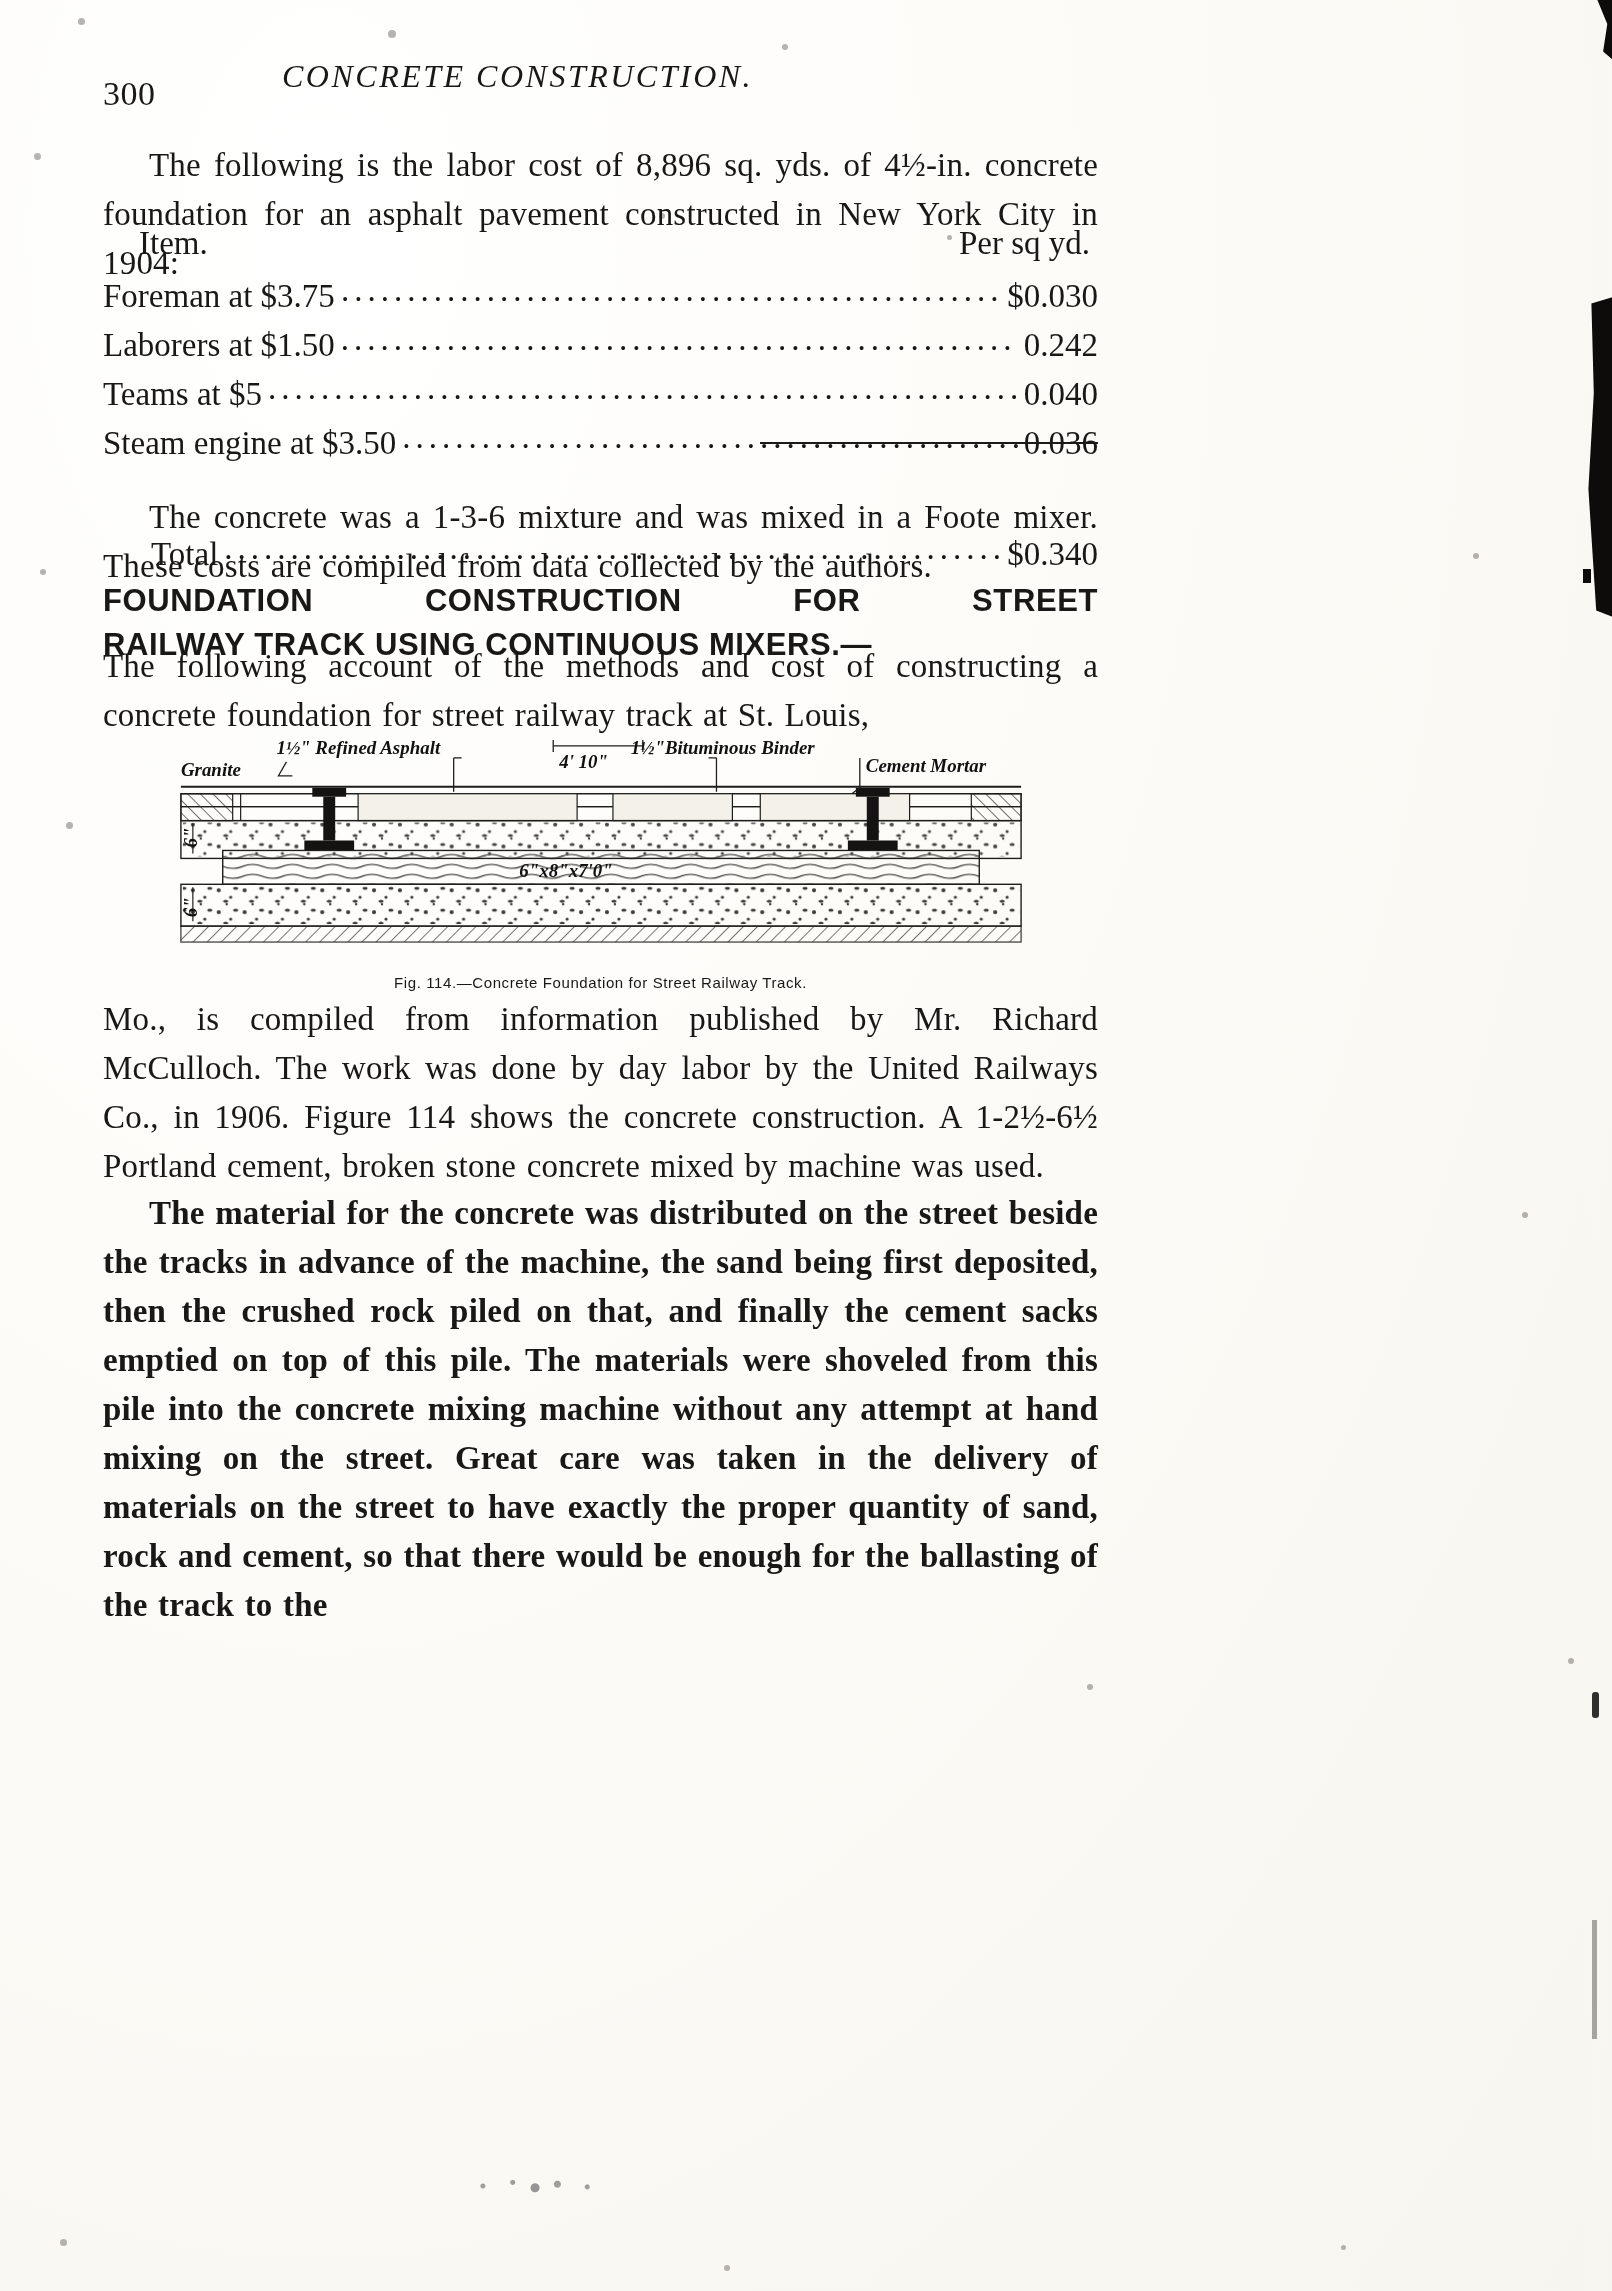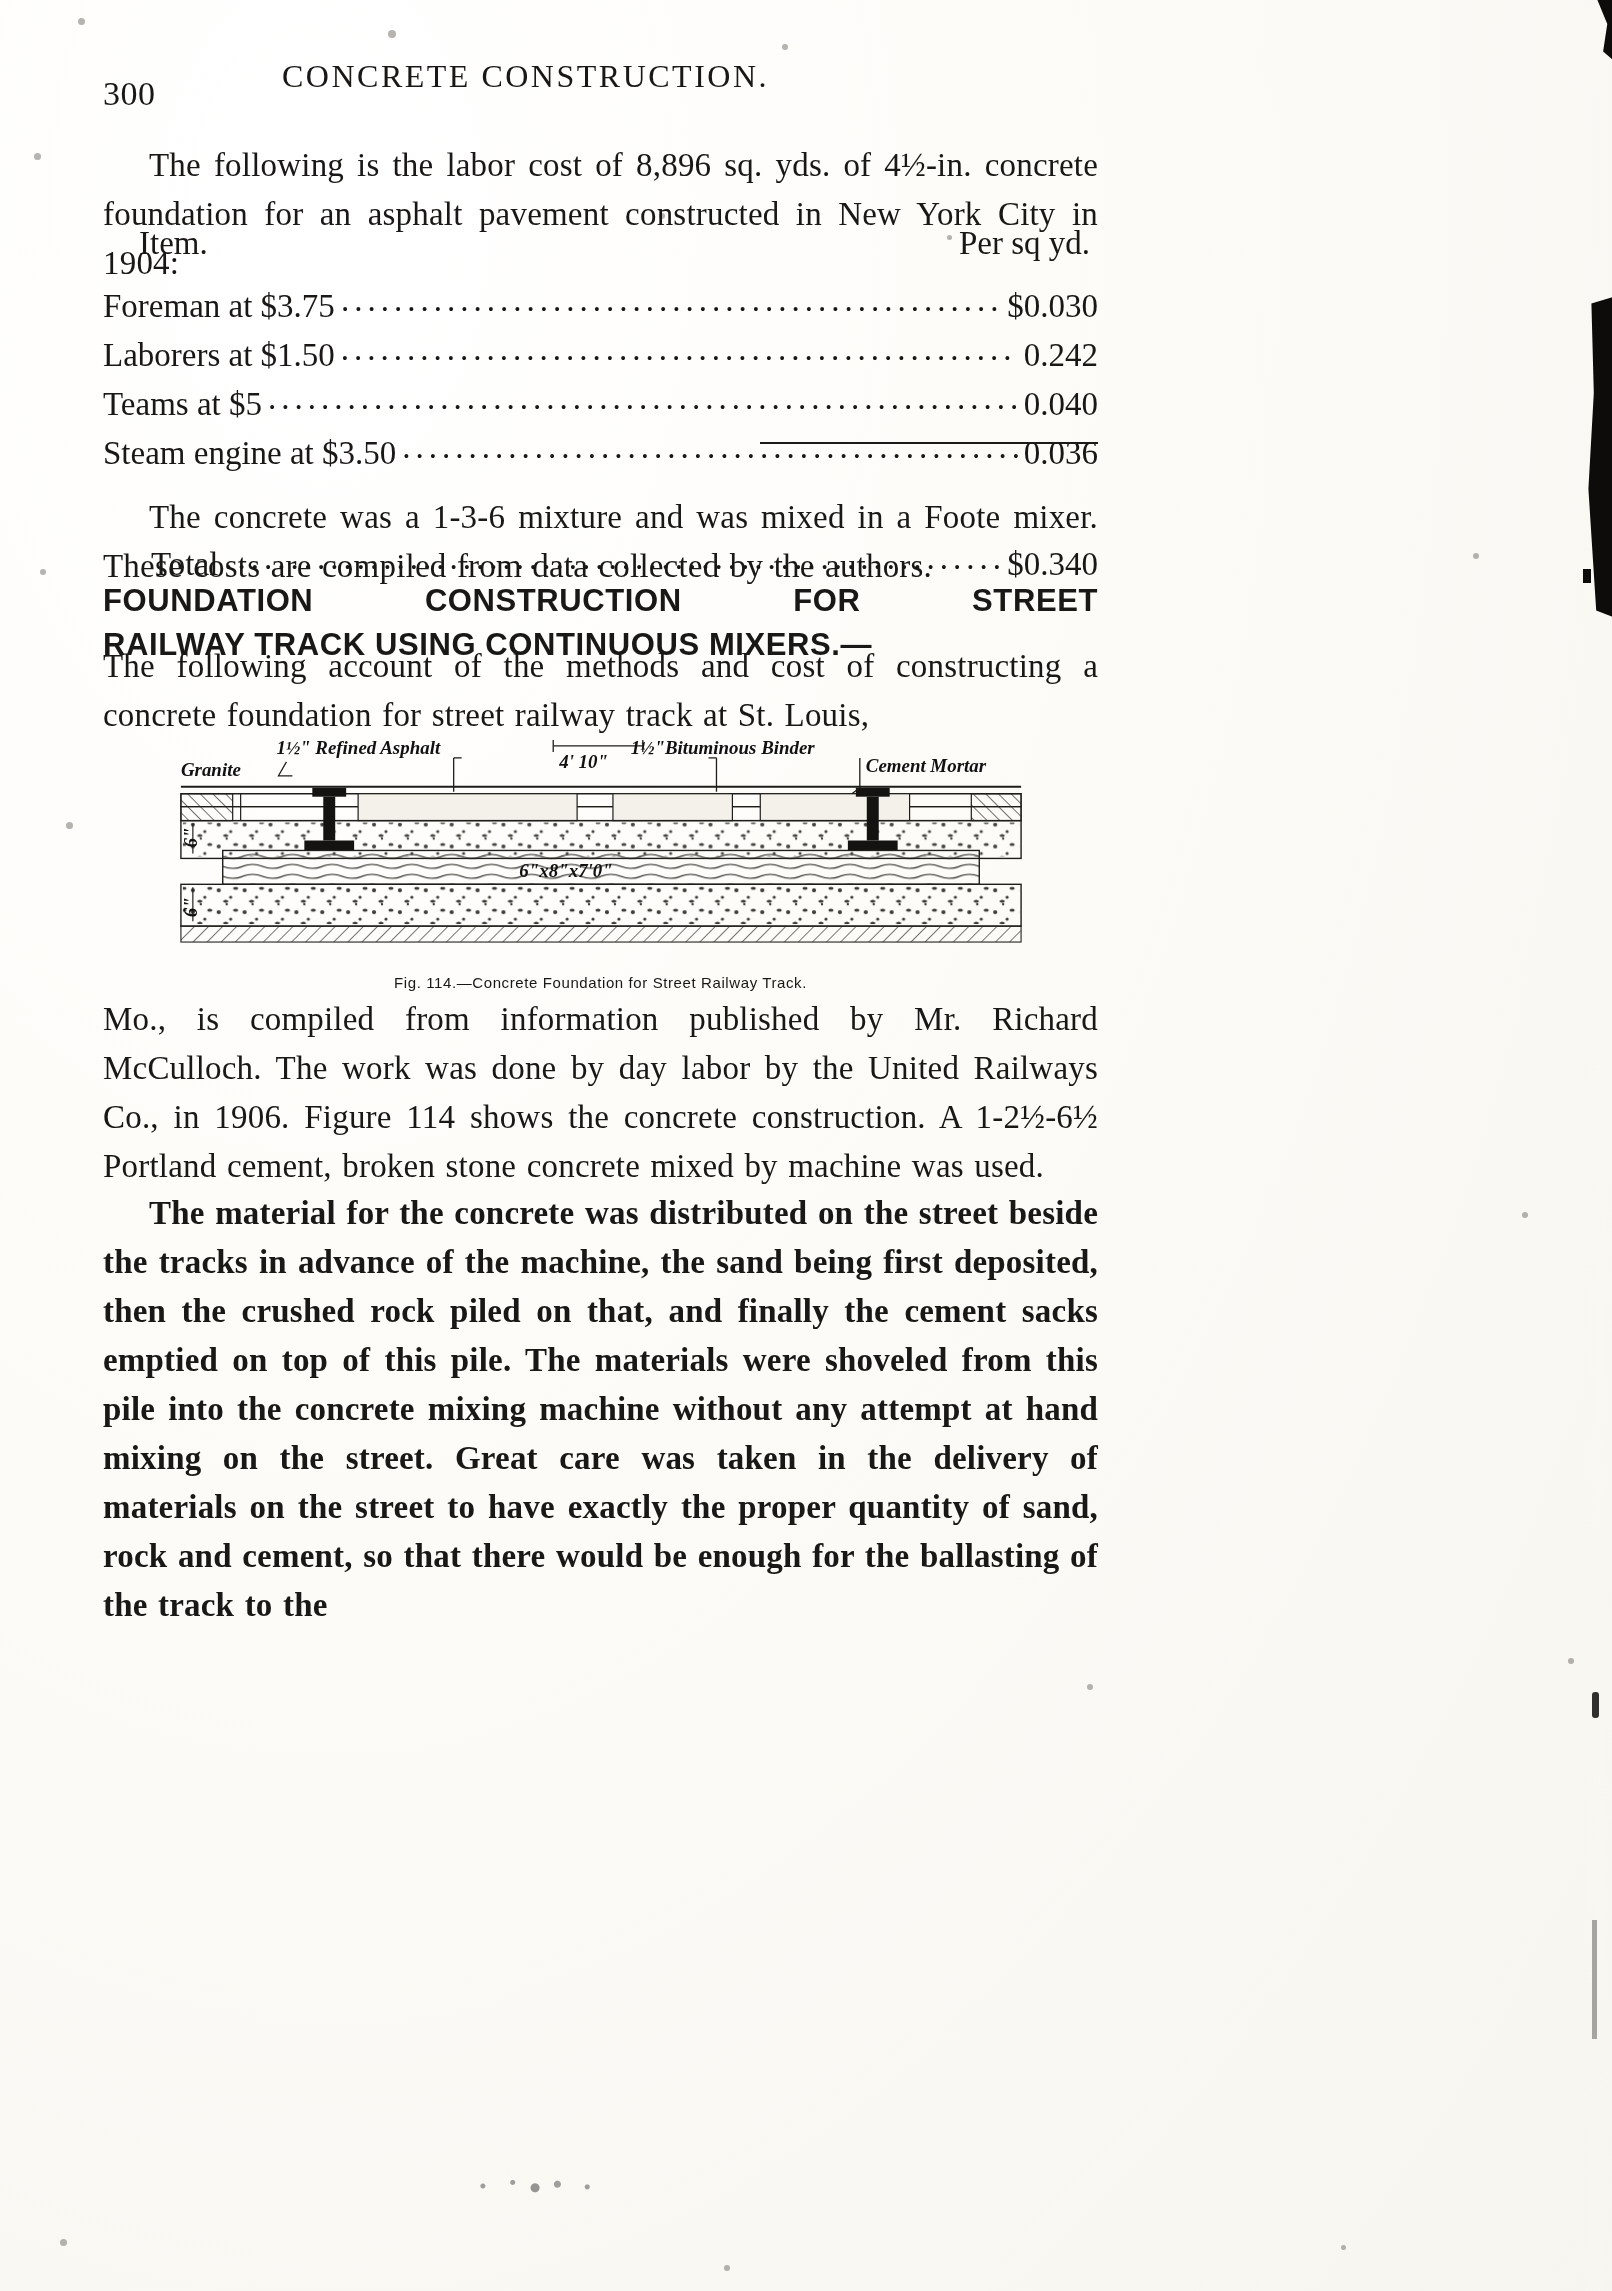--- a/index.html
+++ b/index.html
@@ -52,20 +52,21 @@
     left: 0;
     top: 0;
     font-size: 34px;
     letter-spacing: 0.5px;
     margin-top: 17px;
   }
   .runtitle {
     position: absolute;
     left: 179px;
     top: 0;
+    font-style: italic;
     font-size: 32px;
     letter-spacing: 2.5px;
     text-align: right;
   }
 
   
   p.body {
     margin: 0 0 0 0;
     font-size: 33px;
     line-height: 49px;
@@ -183,21 +184,21 @@
 <div class="block" style="top:121px;">
   <p class="body indent">The following is the labor cost of 8,896 sq. yds. of 4½-in. concrete foundation for an asphalt pavement constructed in New York City in 1904:</p>
 </div>
 
 <div class="tbl" style="top:225px;">
   <div class="hdr">
     <span>Item.</span>
     <span>Per sq yd.</span>
   </div>
 
-  <div class="row" style="margin-top:20px;">
+  <div class="row" style="margin-top:10px;">
     <span class="lbl">Foreman at $3.75</span>
     <span class="dots">................................................................</span>
     <span class="val">$0.030</span>
   </div>
   <div class="row">
     <span class="lbl">Laborers at $1.50</span>
     <span class="dots">................................................................</span>
     <span class="val">0.242</span>
   </div>
   <div class="row">

